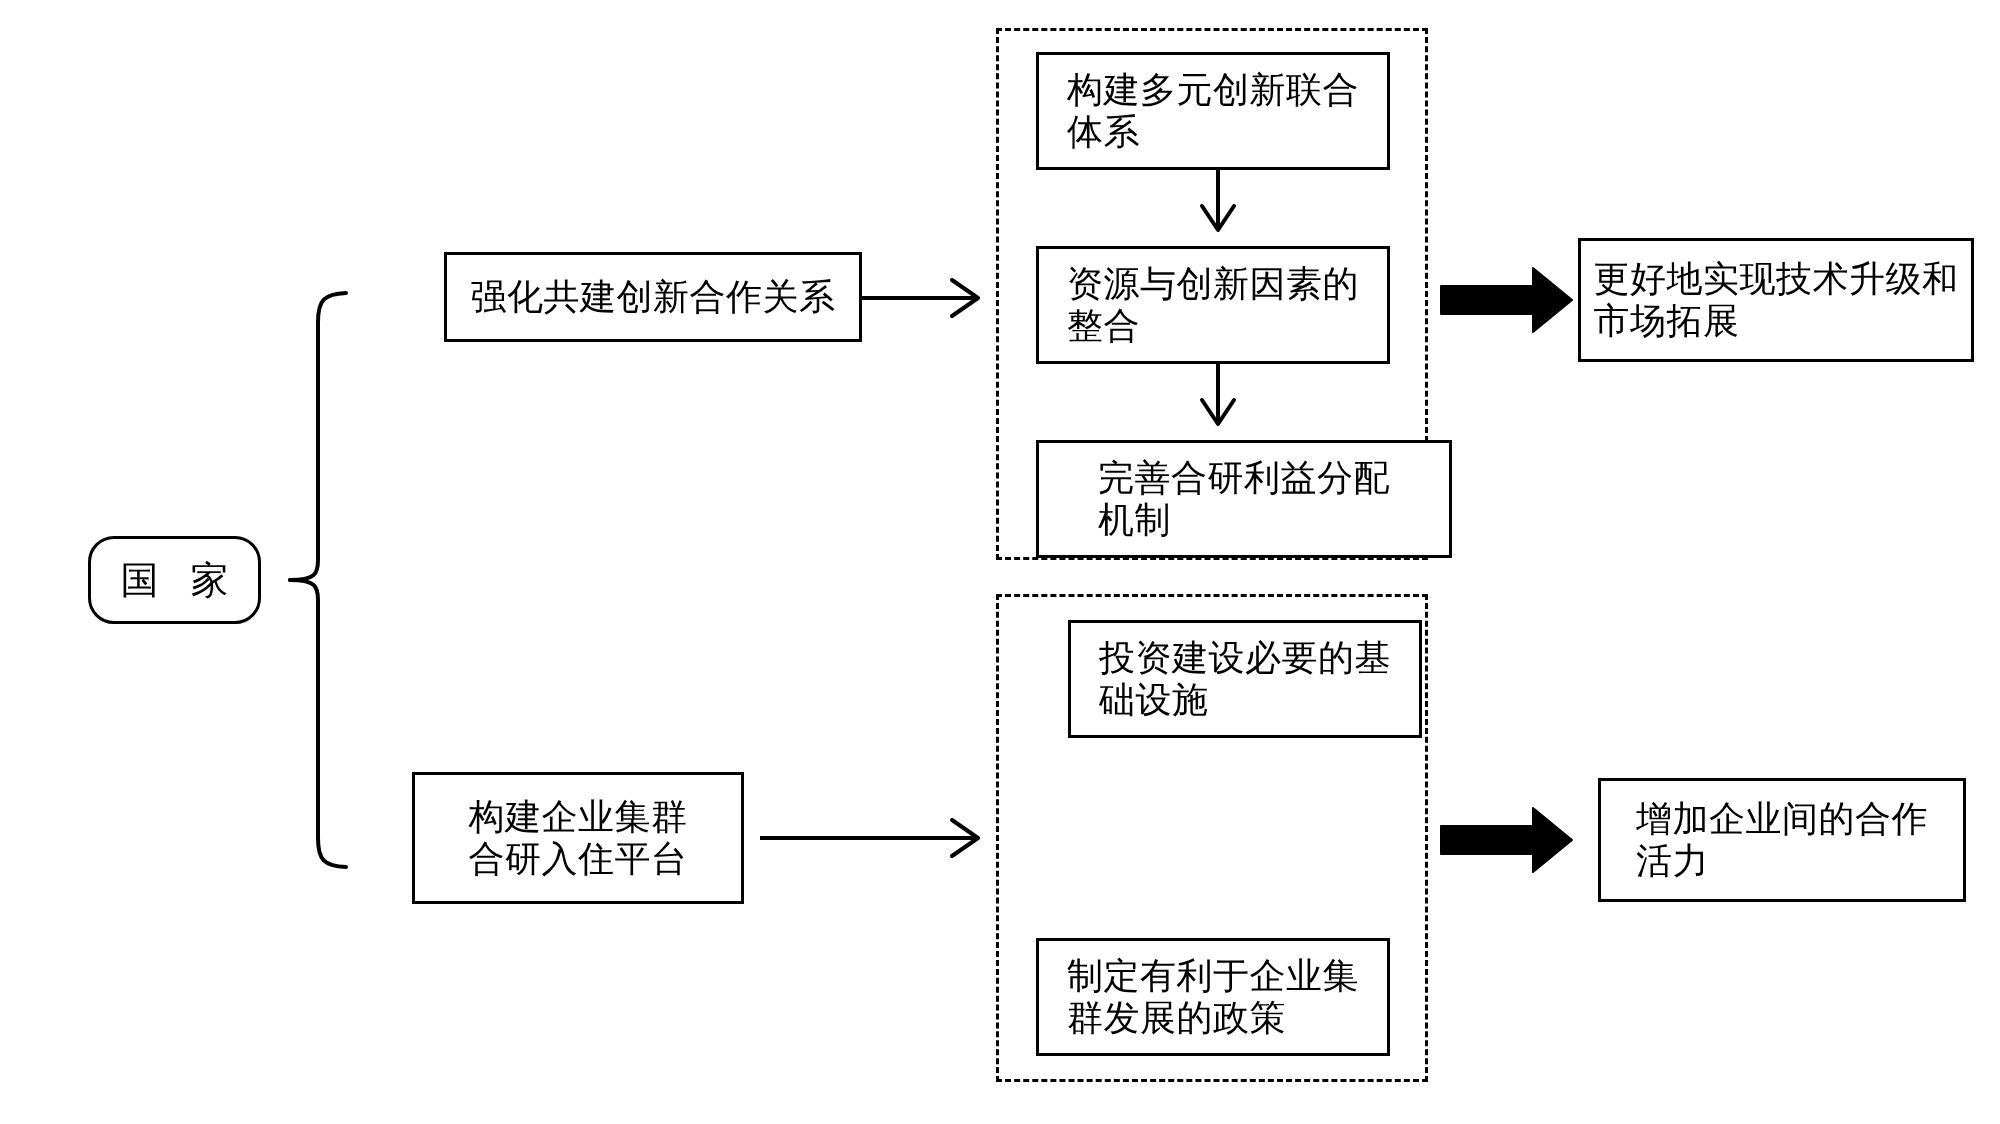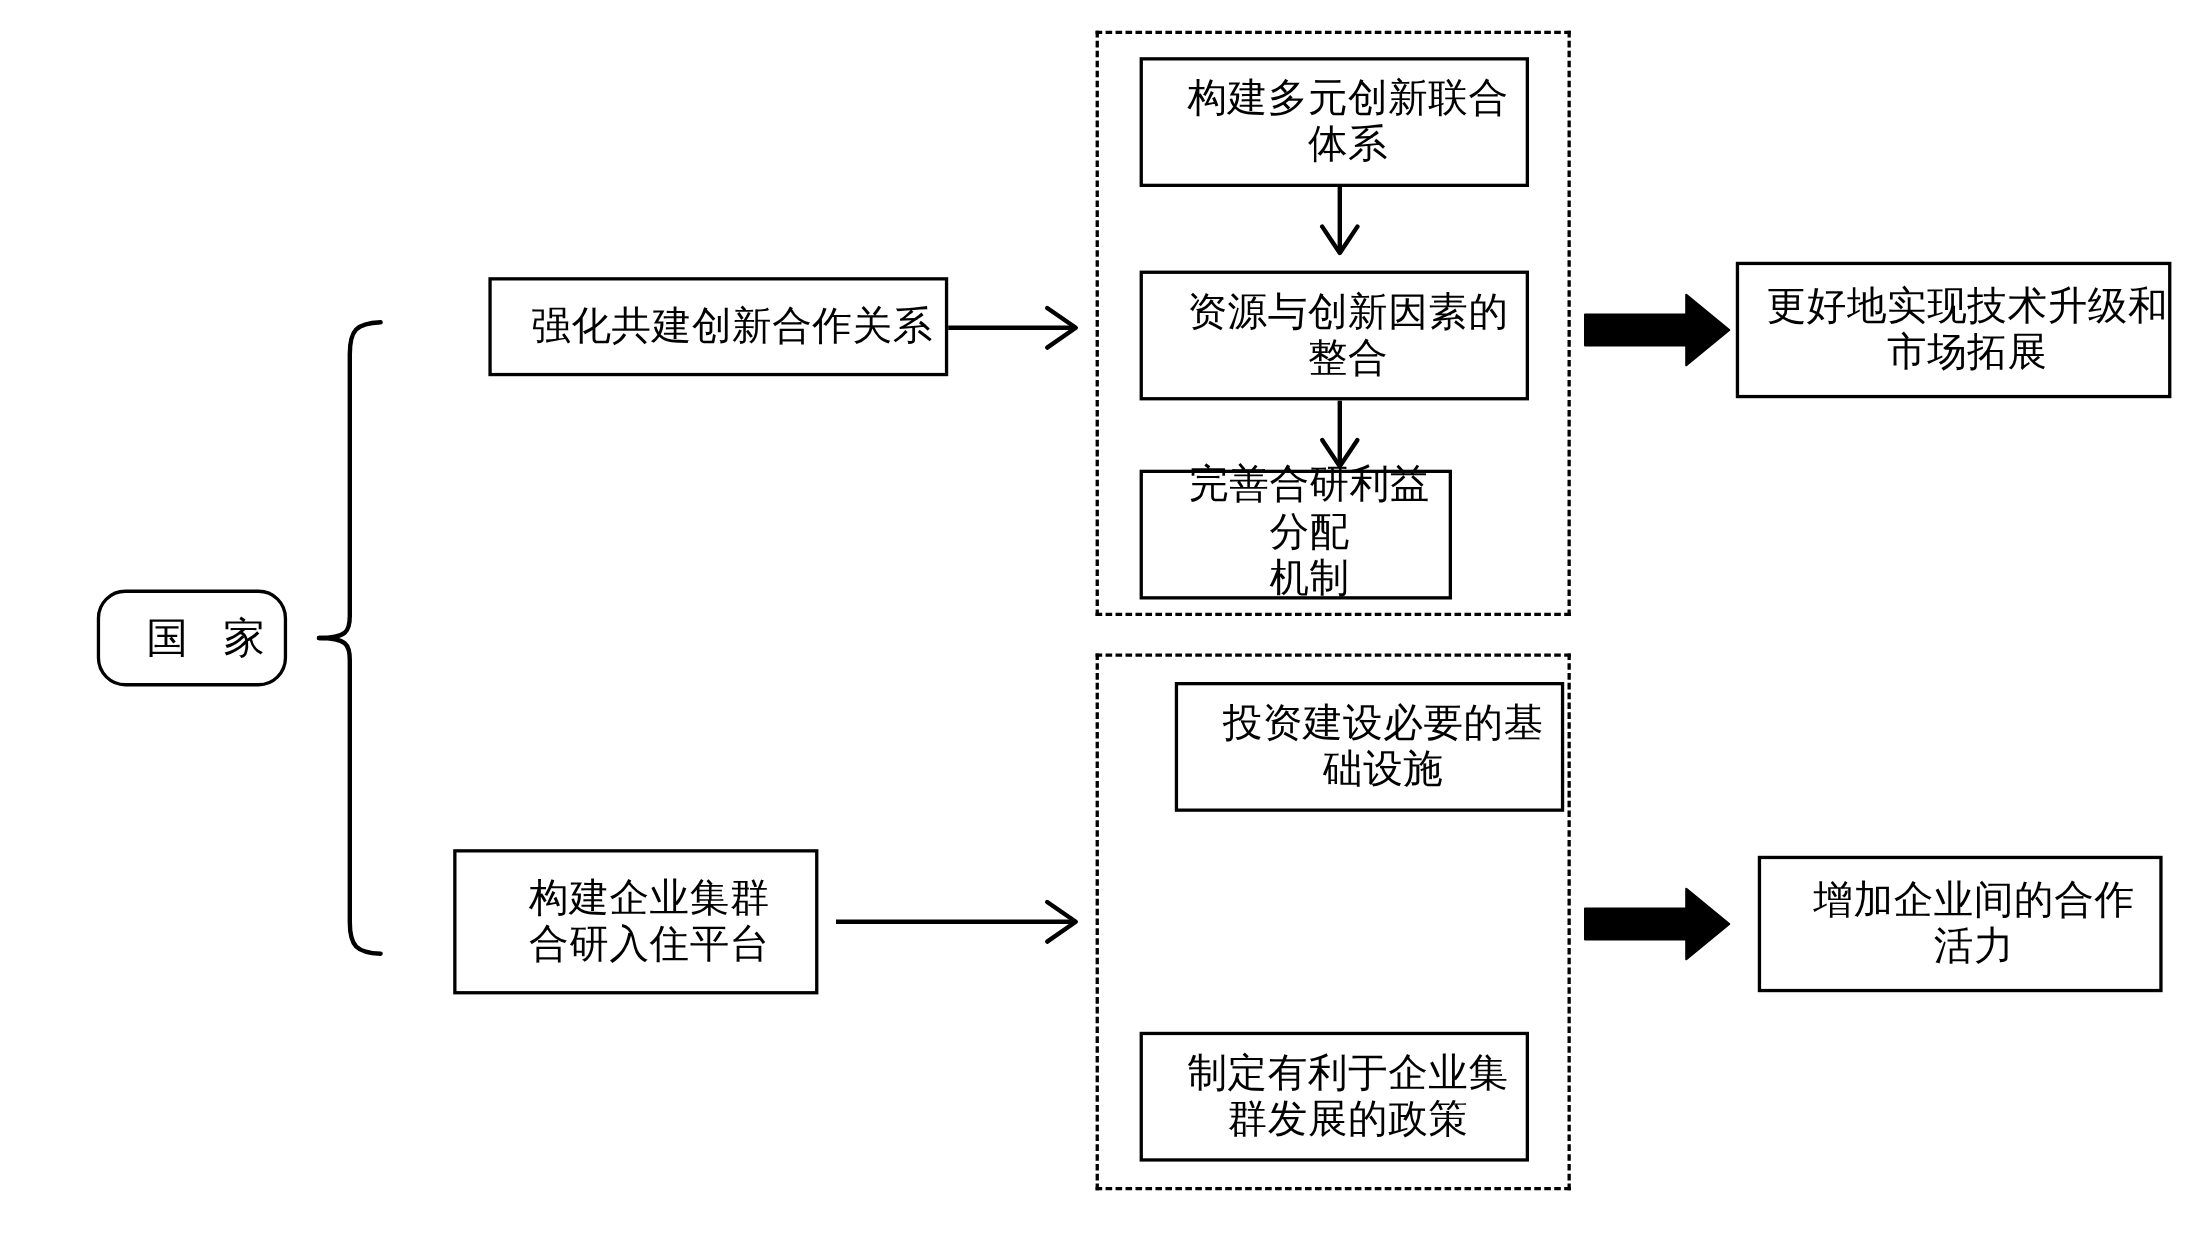--- a/index.html
+++ b/index.html
@@ -27,26 +27,24 @@
     height: 1124px;
   }
   .node {
     position: absolute;
     box-sizing: border-box;
     background: #ffffff;
     border: 3px solid #000000;
     display: flex;
     align-items: center;
     justify-content: center;
-    text-align: center;
     color: #000000;
     line-height: 1.18;
     white-space: pre-line;
     letter-spacing: 0.5px;
-    padding-left: 25px;
   }
   .node.rounded {
     border-radius: 26px;
   }
   .group-box {
     position: absolute;
     box-sizing: border-box;
     border: 3px dashed #000000;
     background: transparent;
   }
@@ -109,21 +107,21 @@
   <div class="node rounded fs-root" style="left:88px; top:536px; width:173px; height:88px;">国 家</div>
 
   <div class="node fs-branch" style="left:412px; top:252px; width:418px; height:90px;margin-left:32px;">强化共建创新合作关系</div>
 
   <div class="node fs-step" style="left:1036px; top:52px; width:354px; height:118px;">构建多元创新联合
 体系</div>
 
   <div class="node fs-step" style="left:1036px; top:246px; width:354px; height:118px;">资源与创新因素的
 整合</div>
 
-  <div class="node fs-step" style="left:1036px; top:427px; width:284px; height:118px;font-family:Liberation Mono, monospace;">完善合研利益分配
+  <div class="node fs-step" style="left:1036px; top:440px; width:416px; height:118px;">完善合研利益分配
 机制</div>
 
   <div class="node fs-result" style="left:1578px; top:238px; width:396px; height:124px;">更好地实现技术升级和
 市场拓展</div>
 
   <div class="node fs-branch" style="left:412px; top:772px; width:332px; height:132px;">构建企业集群
 合研入住平台</div>
 
   <div class="node fs-step" style="left:1036px; top:620px; width:354px; height:118px;margin-left:32px;">投资建设必要的基
 础设施</div>

